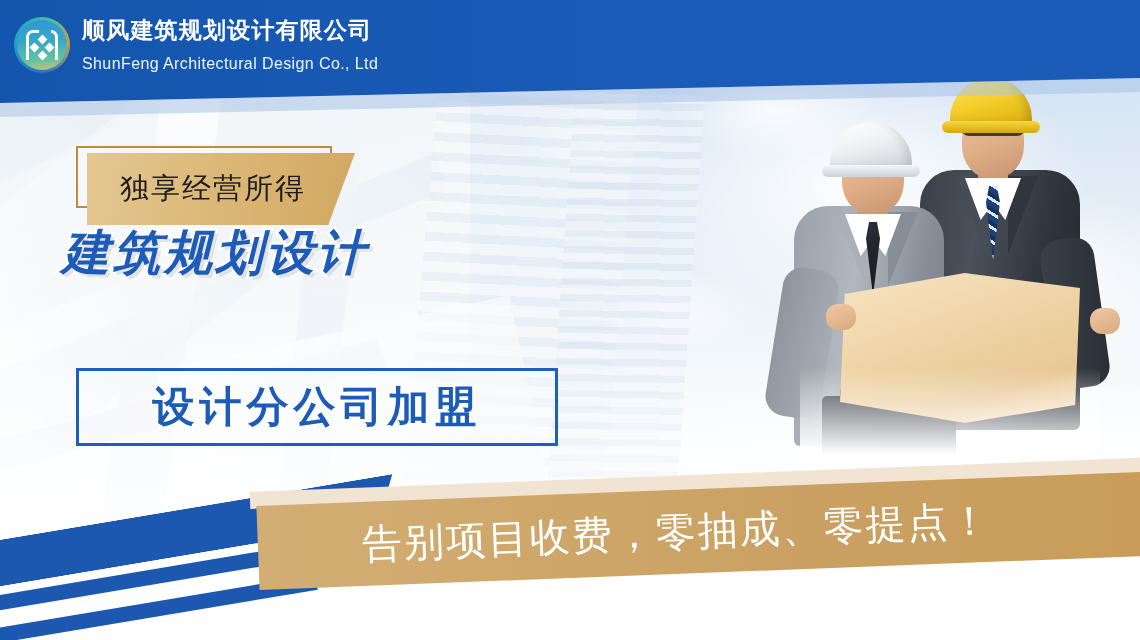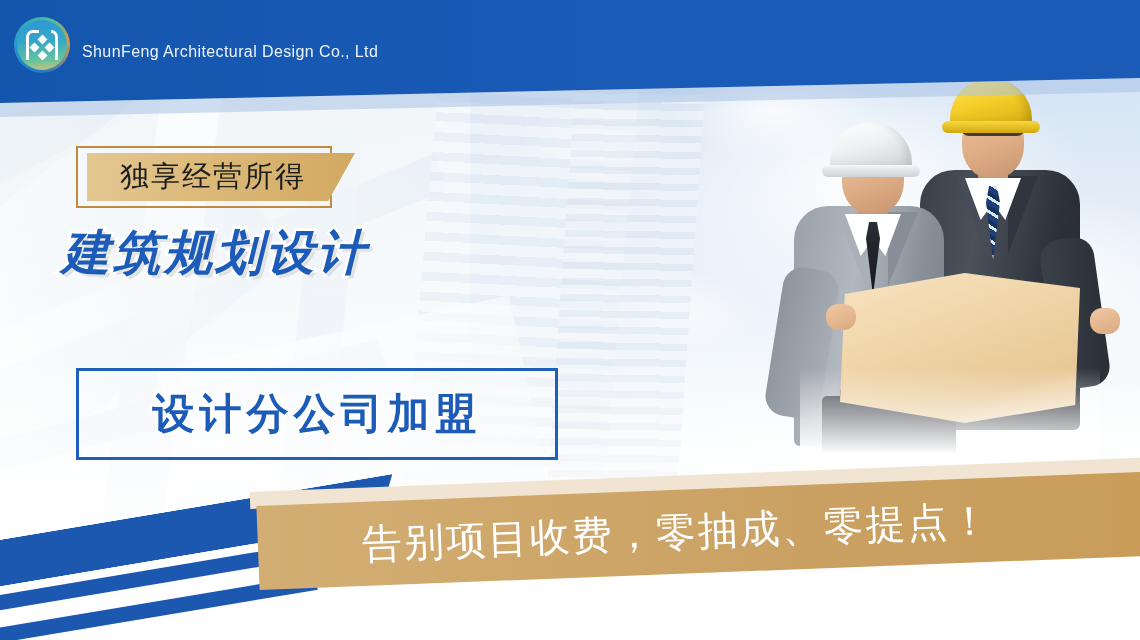--- a/index.html
+++ b/index.html
@@ -176,21 +176,21 @@
   .brand-en { color:#eef4fc; font-size:16px; font-weight:400; letter-spacing:.4px; margin-top:13px;
               font-family:"Liberation Sans",sans-serif; }
 
   
   .tag-wrap { position:absolute; left:76px; top:146px; z-index:8; }
   .tag-bracket {
     position:absolute; left:0; top:0; width:256px; height:62px;
     border:2px solid #c08b3c;
   }
   .tag-body {
-    position:absolute; left:11px; top:7px; width:268px; height:48px;
+    position:absolute; left:11px; top:7px; width:268px; height:72px;
     background:linear-gradient(100deg,#e4c792 0%,#dcb979 45%,#d2a860 100%);
     clip-path:polygon(0 0, 100% 0, 90% 100%, 0 100%);
     display:flex; align-items:center; justify-content:center;
   }
   .tag-text {
     color:#1d1d1d; font-size:29px; font-weight:400; letter-spacing:2px;
     font-family:"DejaVu Sans","Liberation Sans",sans-serif;
     padding-right:16px;
   }
 
@@ -201,21 +201,21 @@
     font-weight:700; color:#1c5cb8; font-style:italic;
     -webkit-text-stroke:5px #ffffff; paint-order:stroke fill;
     text-shadow:3px 3px 0 rgba(0,0,0,.10);
     white-space:nowrap;
   }
   .hl-a { font-size:92px; letter-spacing:6px; line-height:.98; }
   .hl-b { font-size:48px; letter-spacing:3px; line-height:1.0; padding-bottom:6px; margin-left:-4px; }
 
   
   .subbox {
-    position:absolute; left:76px; top:368px; width:482px; height:92px;
+    position:absolute; left:76px; top:368px; width:482px; height:78px;
     border:3px solid #1e5fbb; z-index:8;
     display:flex; align-items:center; justify-content:center;
     background:rgba(255,255,255,.10);
   }
   .subbox-text {
     font-family:"DejaVu Sans","Liberation Sans",sans-serif;
     font-size:42px; font-weight:700; color:#1c5cb8; letter-spacing:5px;
     -webkit-text-stroke:4px #ffffff; paint-order:stroke fill;
   }
 
@@ -311,20 +311,21 @@
         <div class="logo-glyph">
           <div class="frame"></div>
           <span class="dia d1"></span>
           <span class="dia d2"></span>
           <span class="dia d3"></span>
           <span class="dia d4"></span>
         </div>
       </div>
     </div>
     <div class="brand-text">
+      <div class="brand-cn">顺风建筑规划设计有限公司</div>
       <div class="brand-en">ShunFeng Architectural Design Co., Ltd</div>
     </div>
   </div>
 
   <div class="tag-wrap">
     <div class="tag-bracket"></div>
     <div class="tag-body">
       <span class="tag-text">独享经营所得</span>
     </div>
   </div>

